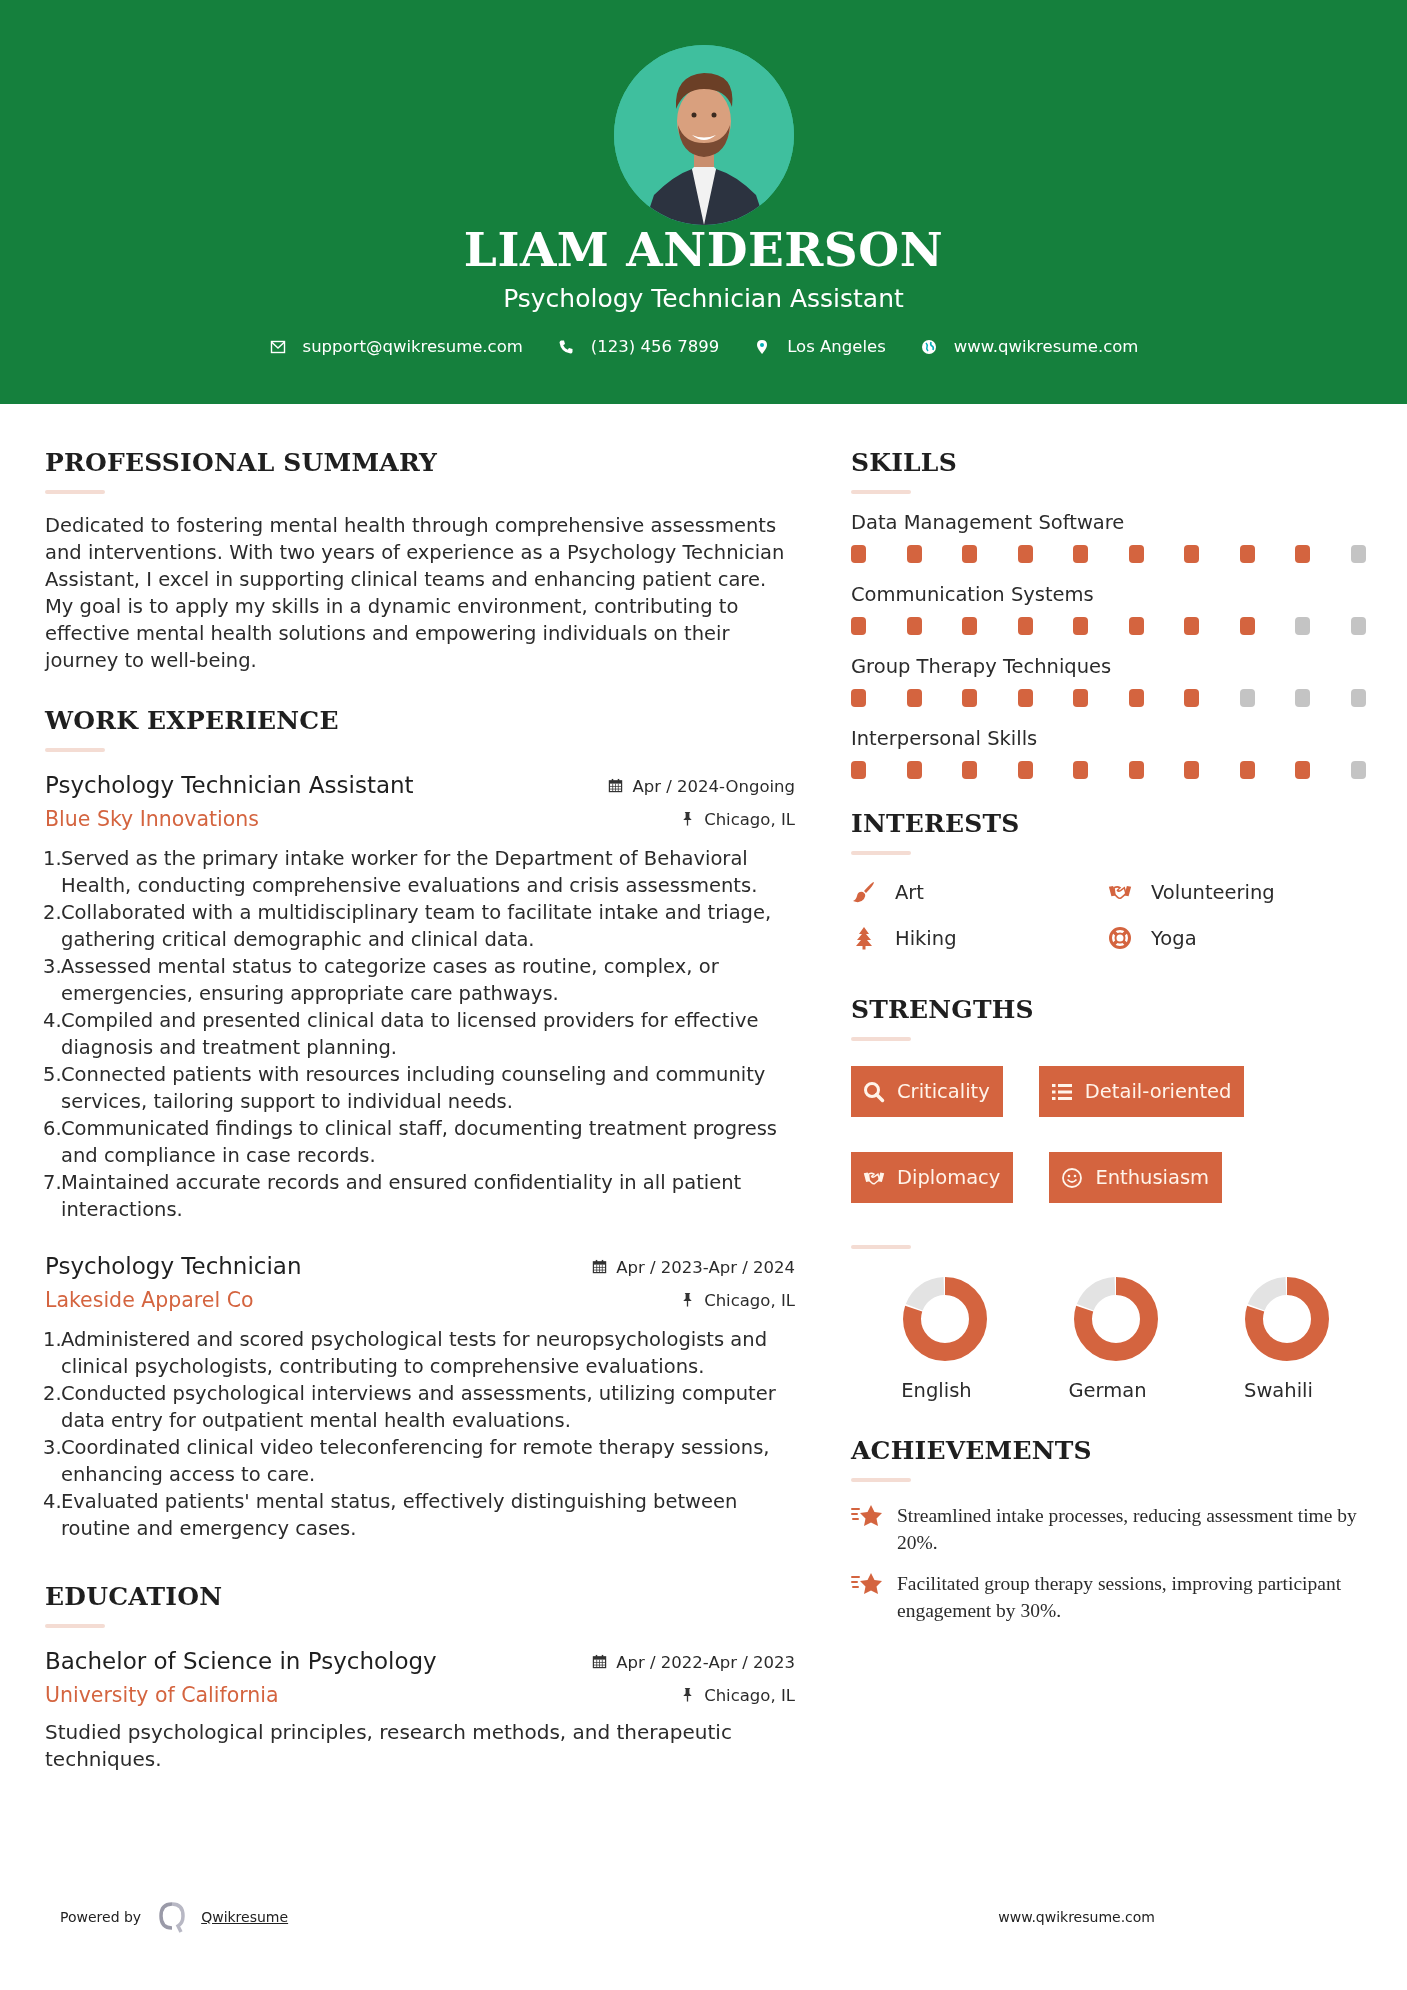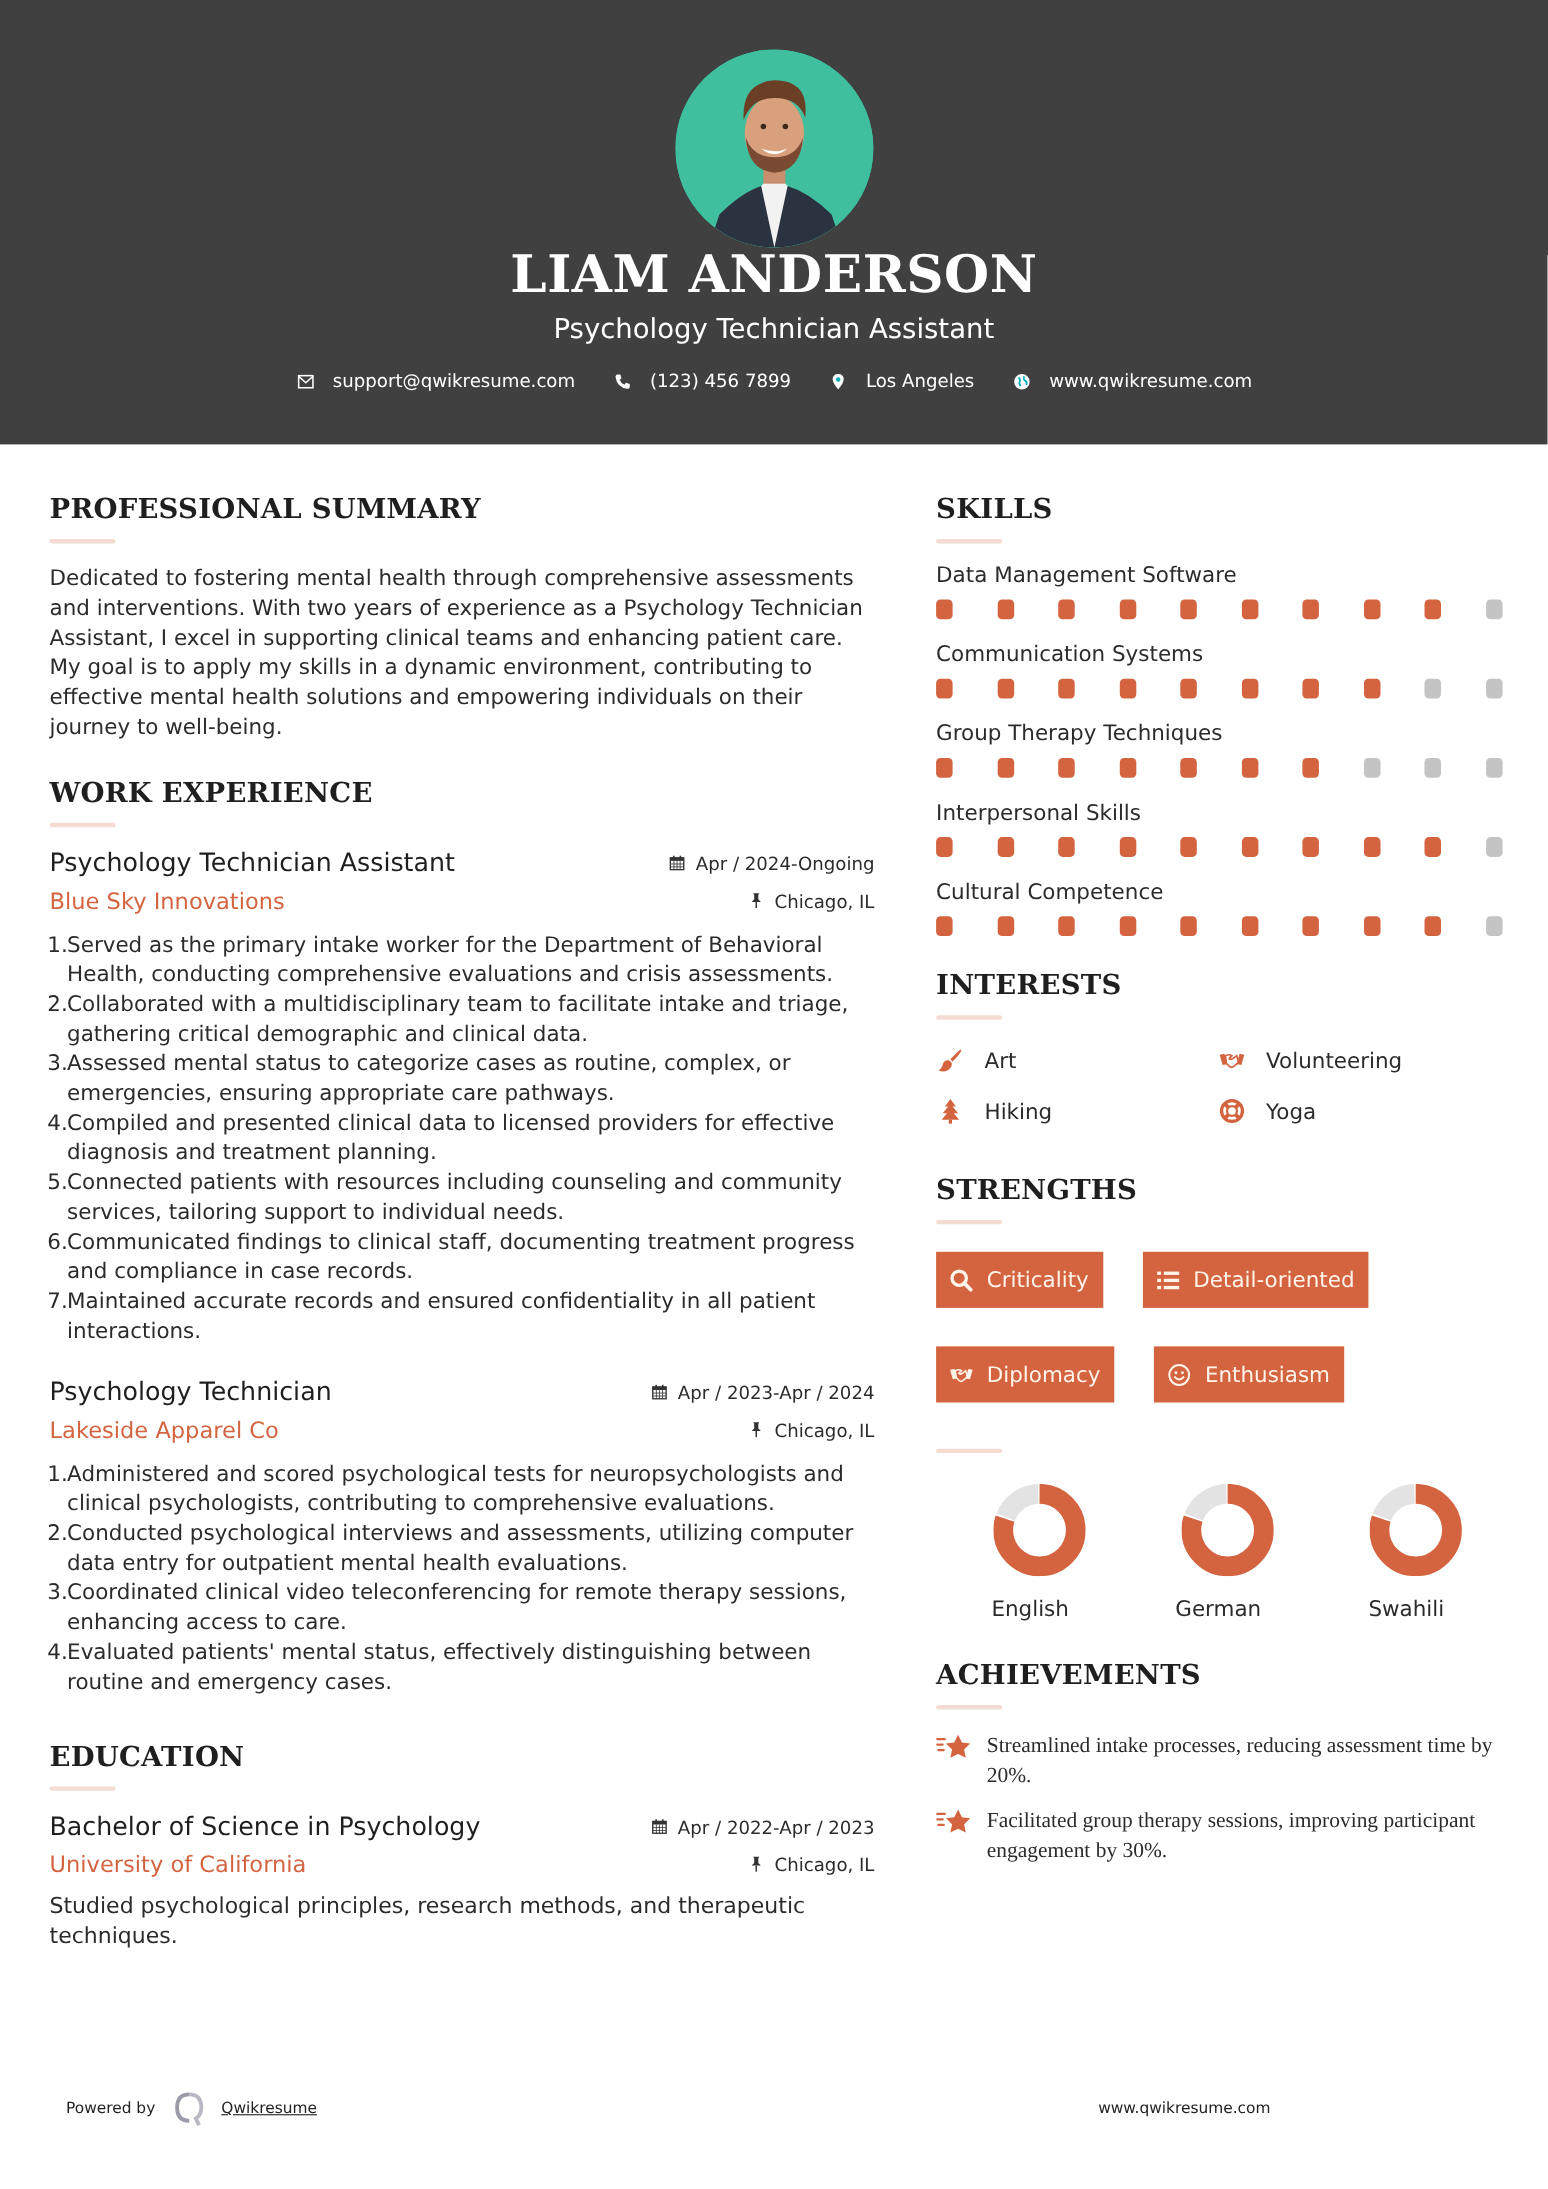--- a/index.html
+++ b/index.html
@@ -1,19 +1,19 @@
 <!DOCTYPE html>
 <html><head>
 <meta charset="utf-8">
 <style>
   * { box-sizing: border-box; margin: 0; padding: 0; }
   html, body { width: 1407px; height: 1990px; background: #ffffff; overflow: hidden; }
   body { font-family: "DejaVu Sans", sans-serif; color: #2b2b2b; position: relative; }
 
-  .header { position: absolute; left: 0; top: 0; width: 1407px; height: 404px; background: #404040; }
+  .header { position: absolute; left: 0; top: 0; width: 1407px; height: 404px; background: #15803d; }
   .photo { position: absolute; left: 614px; top: 45px; width: 180px; height: 180px; border-radius: 50%; background: #3cbf9f; overflow: hidden; }
   .photo svg { width: 100%; height: 100%; display: block; }
   .name { position: absolute; left: 0; width: 1407px; top: 222px; text-align: center; font-family: "DejaVu Serif", serif; font-weight: bold; font-size: 47px; color: #ffffff; letter-spacing: 0.5px; }
   .job-title { position: absolute; left: 0; width: 1407px; top: 284px; text-align: center; font-size: 25px; color: #ffffff; }
   .contacts { position: absolute; left: 0; width: 1407px; top: 337px; display: flex; justify-content: center; align-items: center; gap: 12px; font-size: 16.5px; color: #ffffff; }
   .contact { display: flex; align-items: center; margin: 0 11px; }
   .contact .ic { width: 18px; height: 18px; margin-right: 16px; display: inline-flex; align-items: center; justify-content: center; }
   .contact .ic svg { width: 16px; height: 16px; }
 
   .left { position: absolute; left: 45px; top: 404px; width: 750px; }
@@ -353,35 +353,20 @@
             <span class="dot"></span>
             <span class="dot"></span>
             <span class="dot"></span>
             <span class="dot"></span>
             <span class="dot"></span>
             <span class="dot"></span>
             <span class="dot"></span>
             <span class="dot off" style="margin-right: 0px;"></span>
           </div>
         </div>
-        <div class="skill" style="margin-top: 20px;">
-          <div class="skill-name">Cultural Competence</div>
-          <div class="dots">
-            <span class="dot"></span>
-            <span class="dot"></span>
-            <span class="dot"></span>
-            <span class="dot"></span>
-            <span class="dot"></span>
-            <span class="dot"></span>
-            <span class="dot"></span>
-            <span class="dot"></span>
-            <span class="dot"></span>
-            <span class="dot off" style="margin-right: 0px;"></span>
-          </div>
-        </div>
       </div>
   </section>
 
   <section style="margin-top:30px;">
     <h2 class="sec-h">INTERESTS</h2>
     <div class="sec-line"></div>
     <div class="interests">
       <div class="interest">
         <span class="ic">
           <svg viewBox="0 0 24 24">

